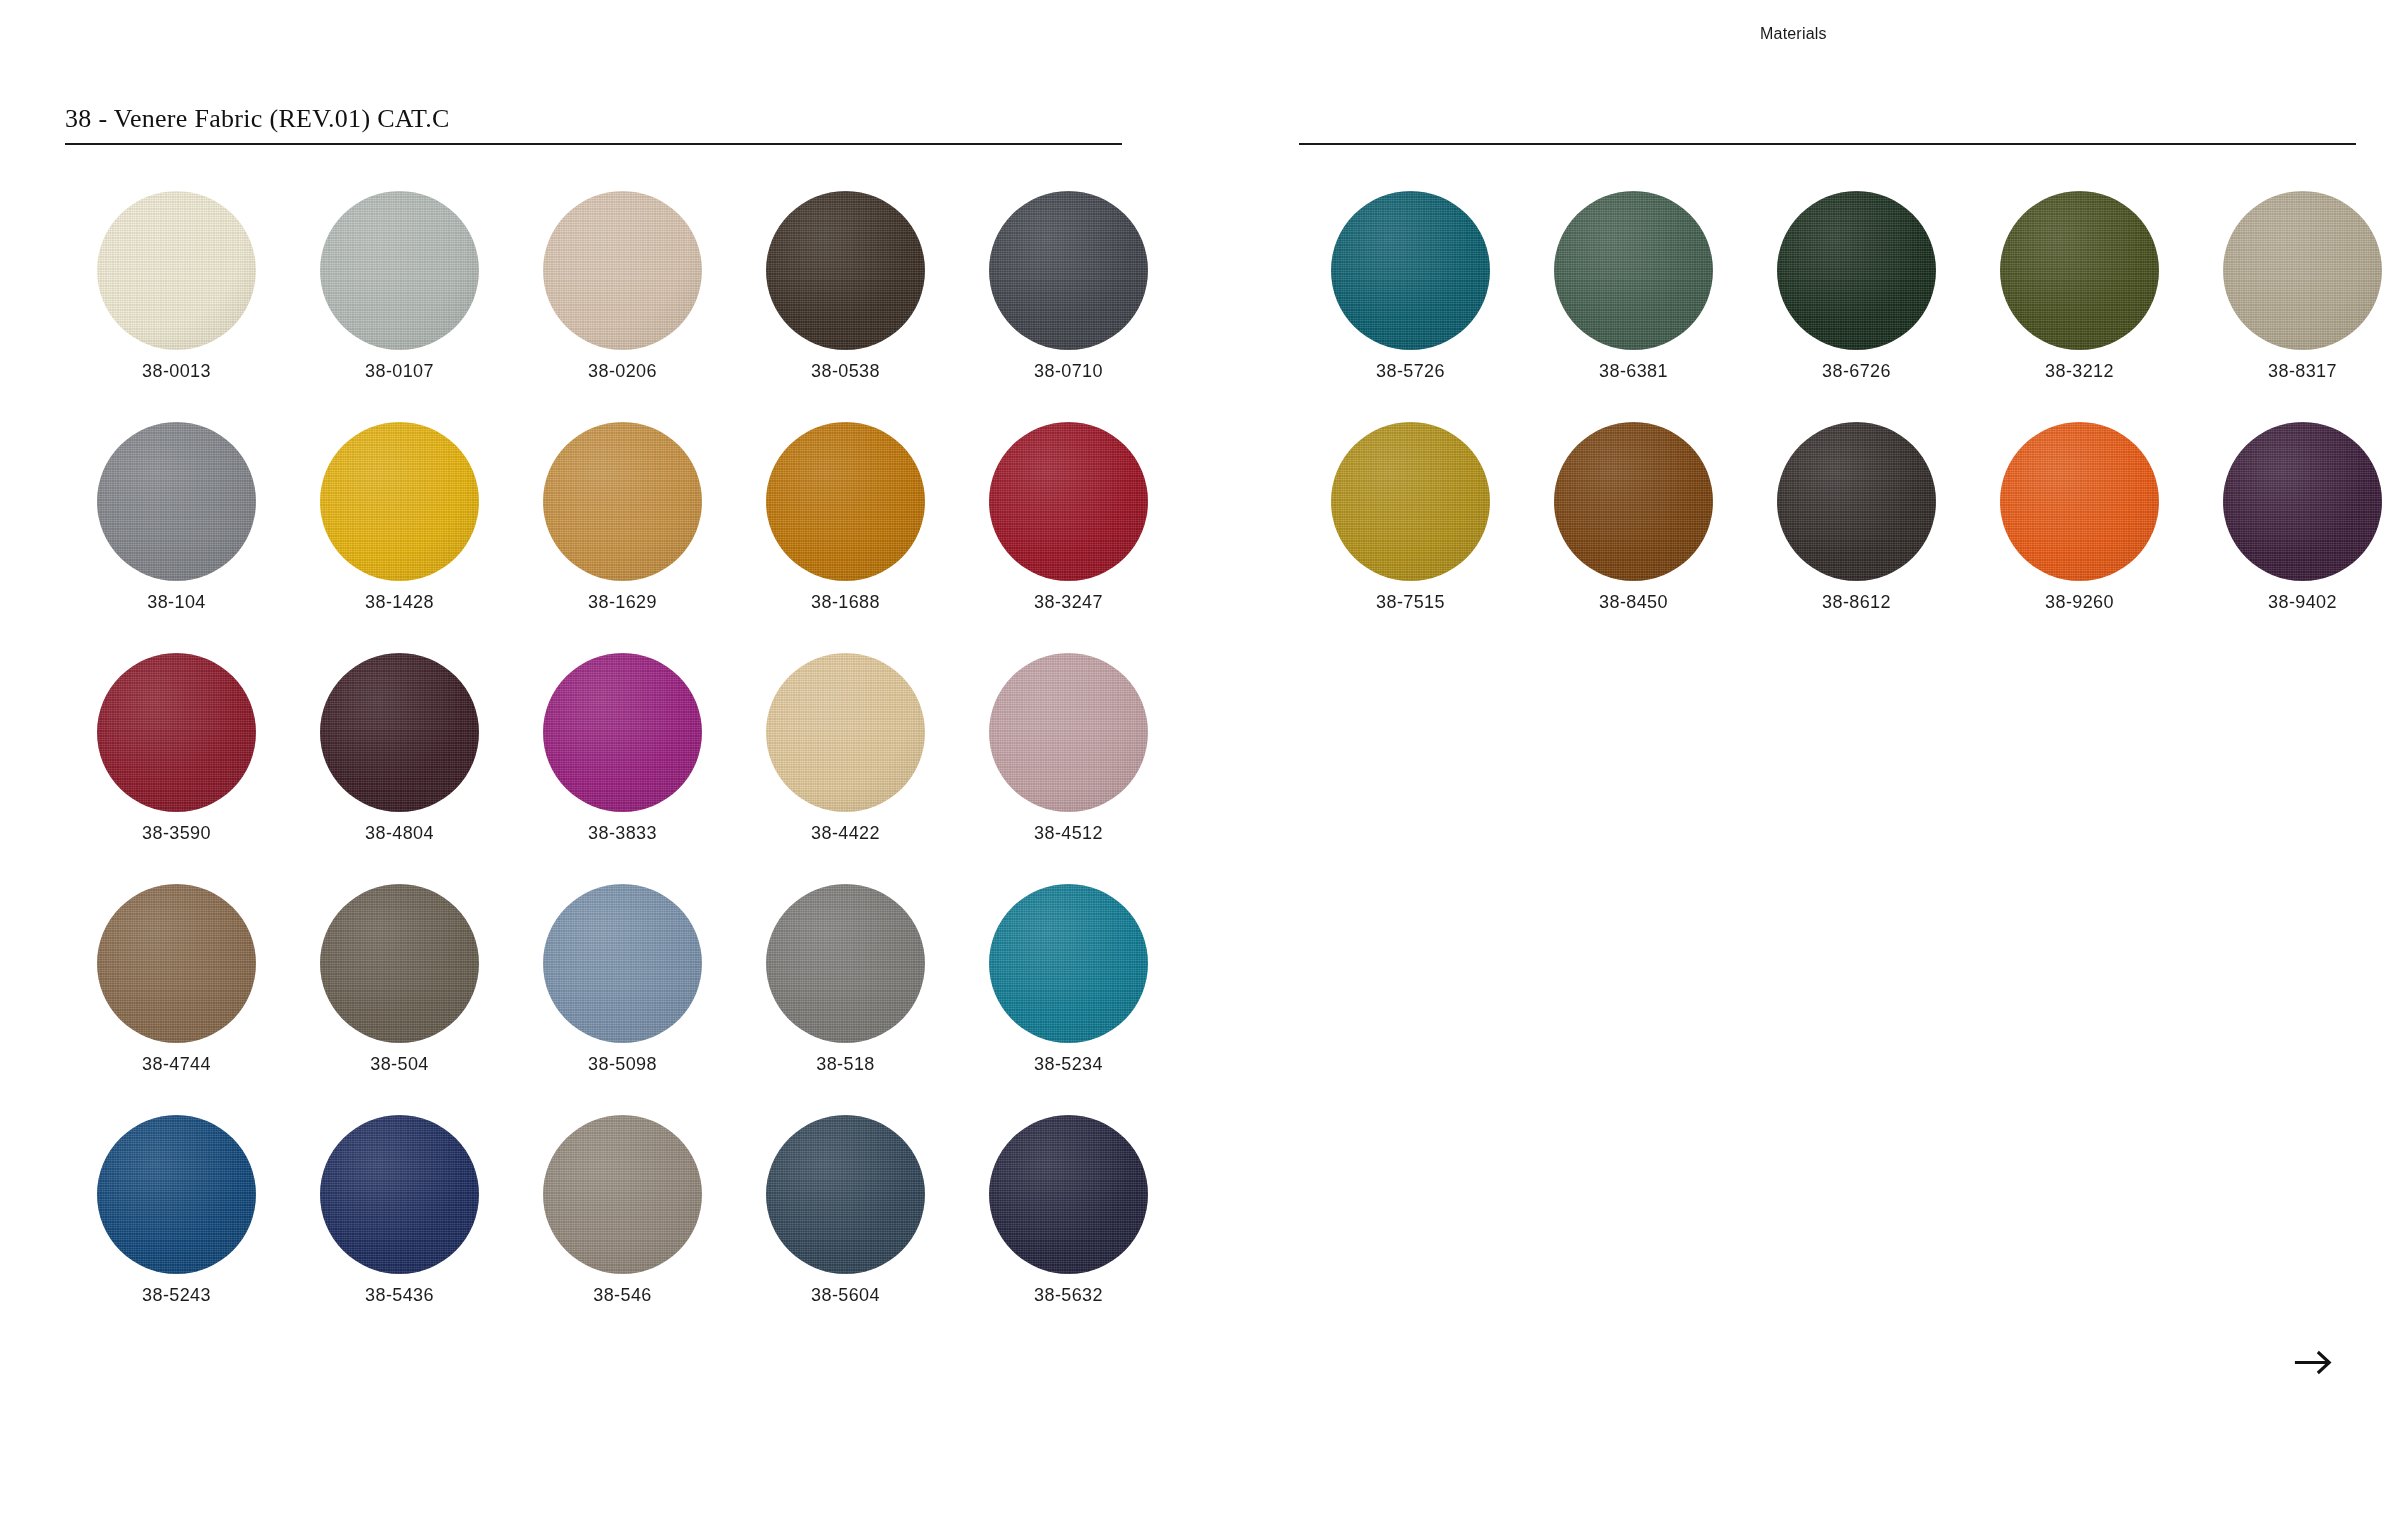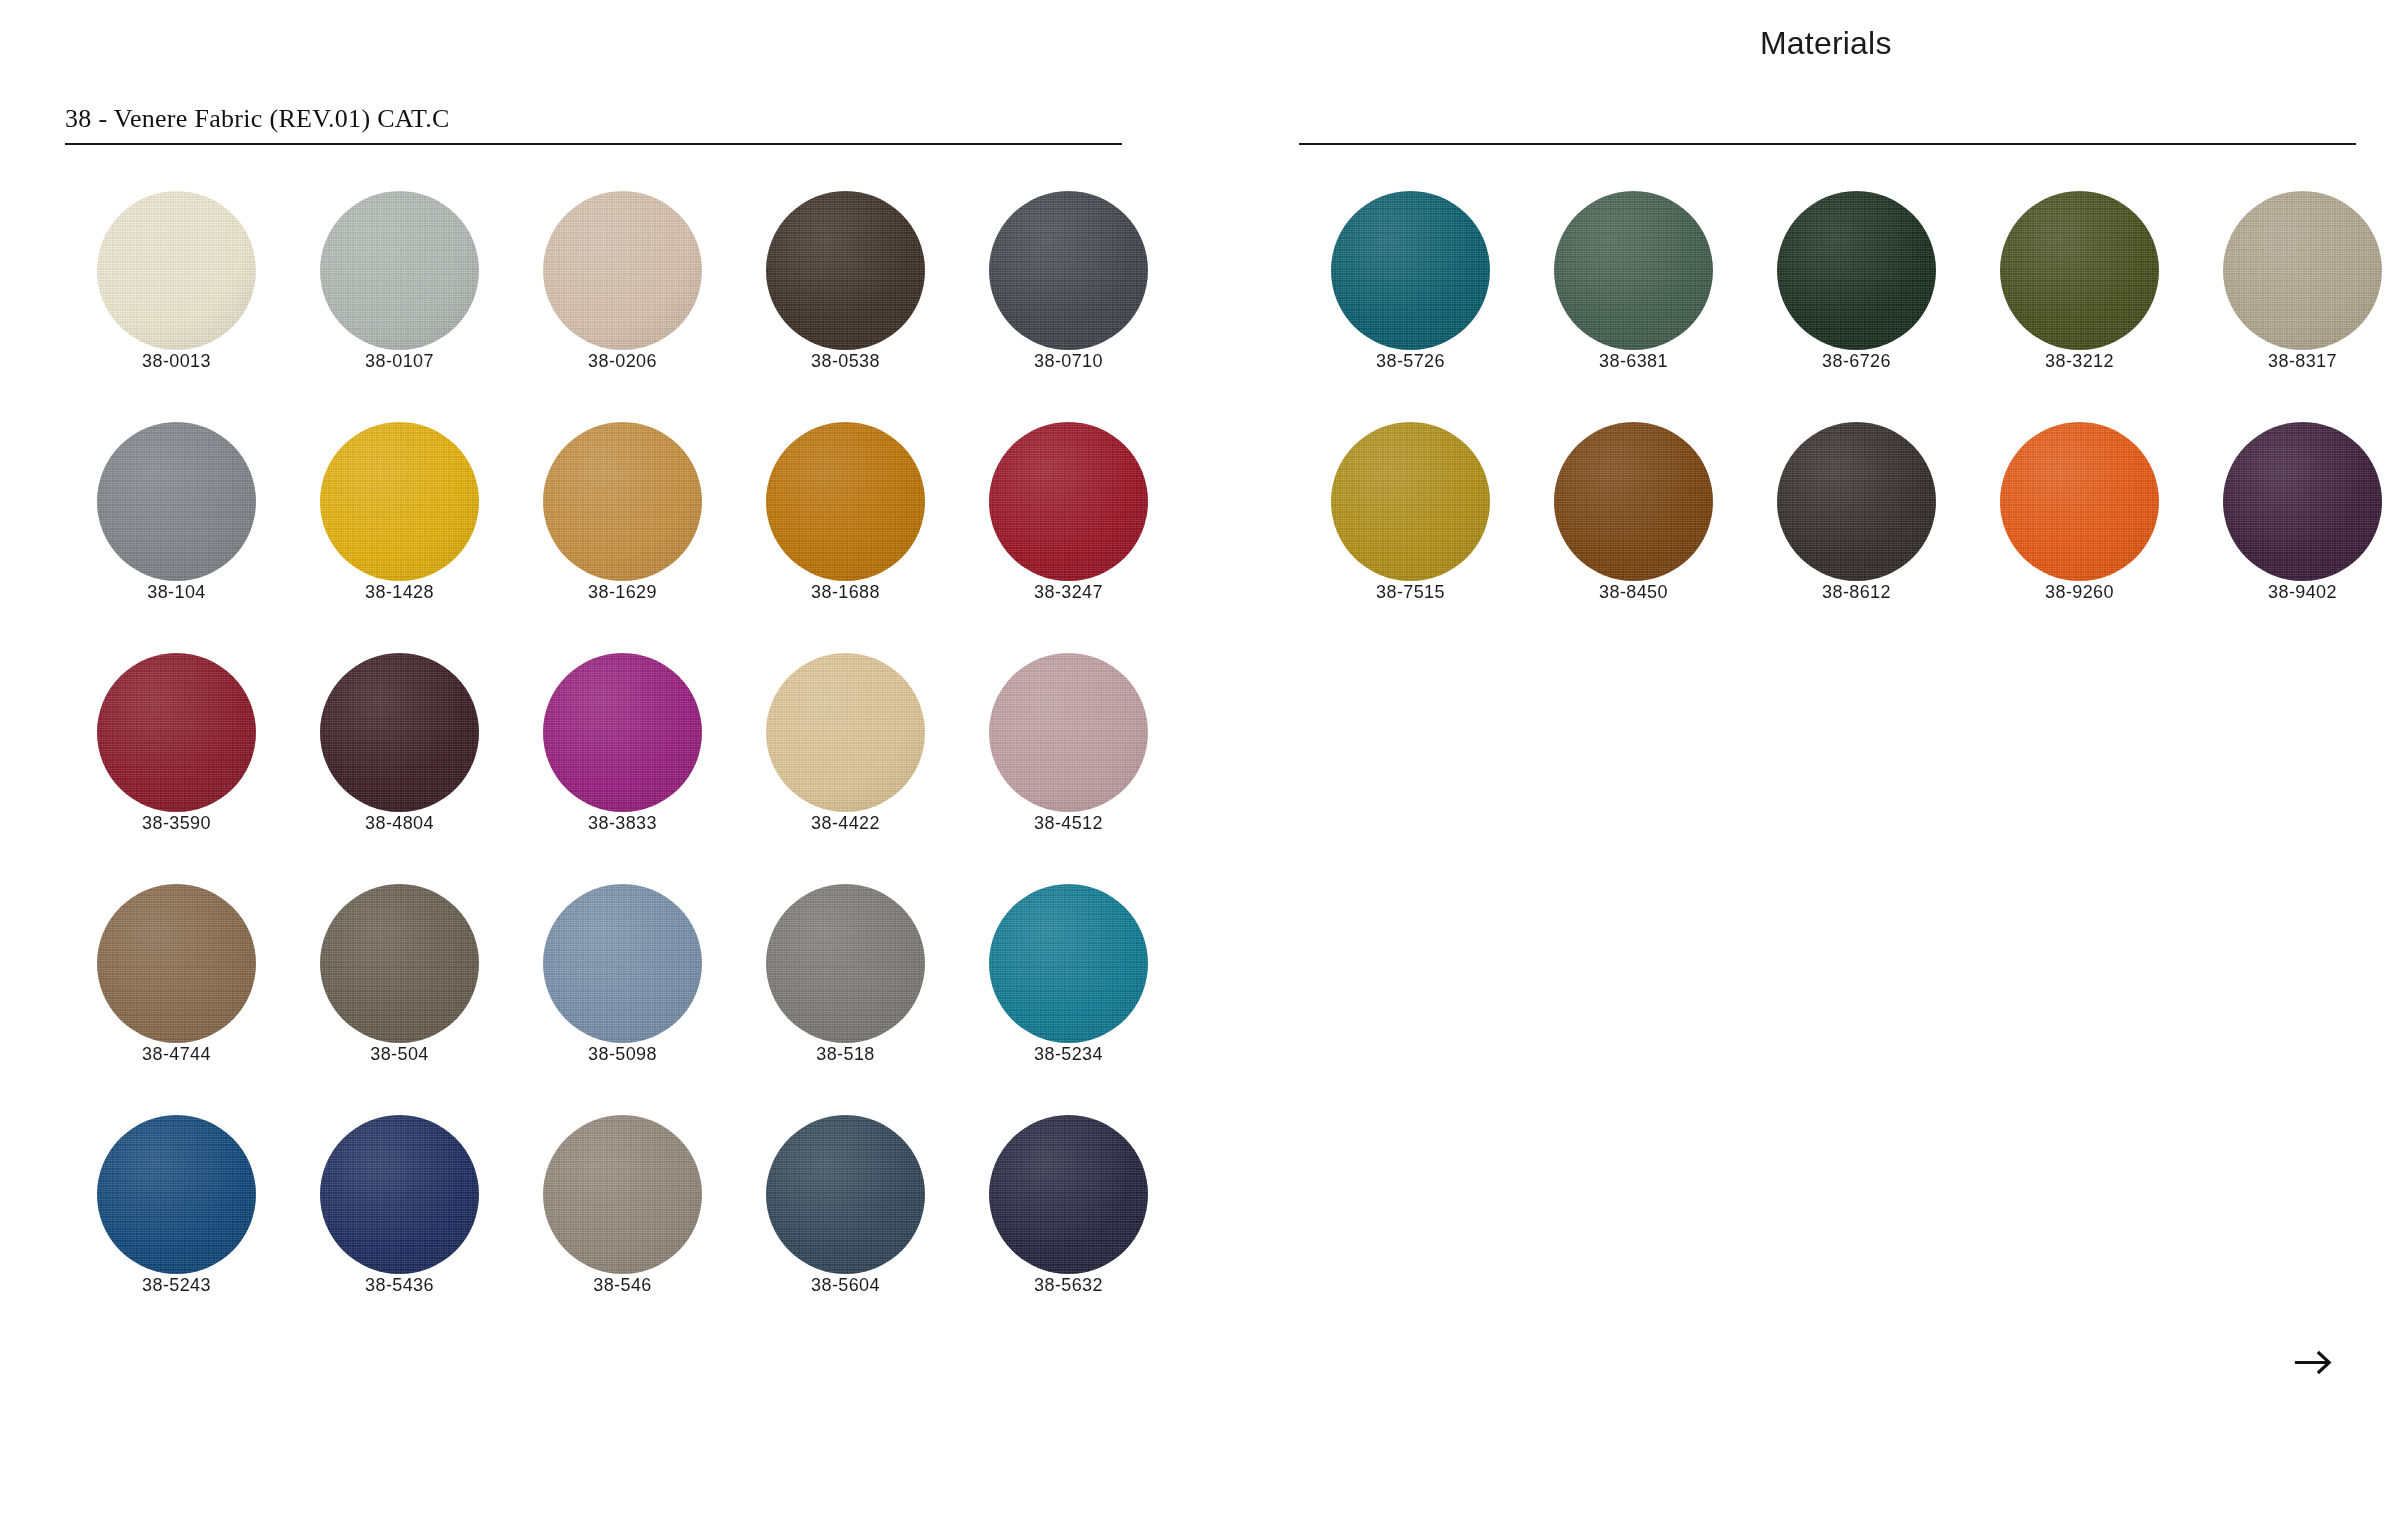--- a/index.html
+++ b/index.html
@@ -14,21 +14,21 @@
     font-family: "Liberation Sans", sans-serif;
     overflow: hidden;
   }
 
   
   .page-header {
     position: absolute;
     top: 25px;
     left: 1760px;
     font-family: "Liberation Sans", sans-serif;
-    font-size: 32px;
+    font-size: 16px;
     color: #1a1a1a;
     letter-spacing: 0.2px;
     white-space: nowrap;
   }
 
   
   .columns {
     position: absolute;
     top: 104px;
     left: 0;
@@ -97,21 +97,21 @@
         rgba(0,0,0,0.045) 1px,
         rgba(0,0,0,0.045) 2.4px),
       radial-gradient(circle at 36% 30%,
         rgba(255,255,255,0.13) 0%,
         rgba(255,255,255,0.0) 58%,
         rgba(0,0,0,0.10) 100%);
     mix-blend-mode: normal;
     pointer-events: none;
   }
   .swatch-label {
-    margin-top: 1px;
+    margin-top: 11px;
     font-family: "Liberation Sans", sans-serif;
     font-size: 18px;
     color: #1d1d1d;
     letter-spacing: 0.4px;
     white-space: nowrap;
   }
 
   
   .next-arrow {
     position: absolute;

